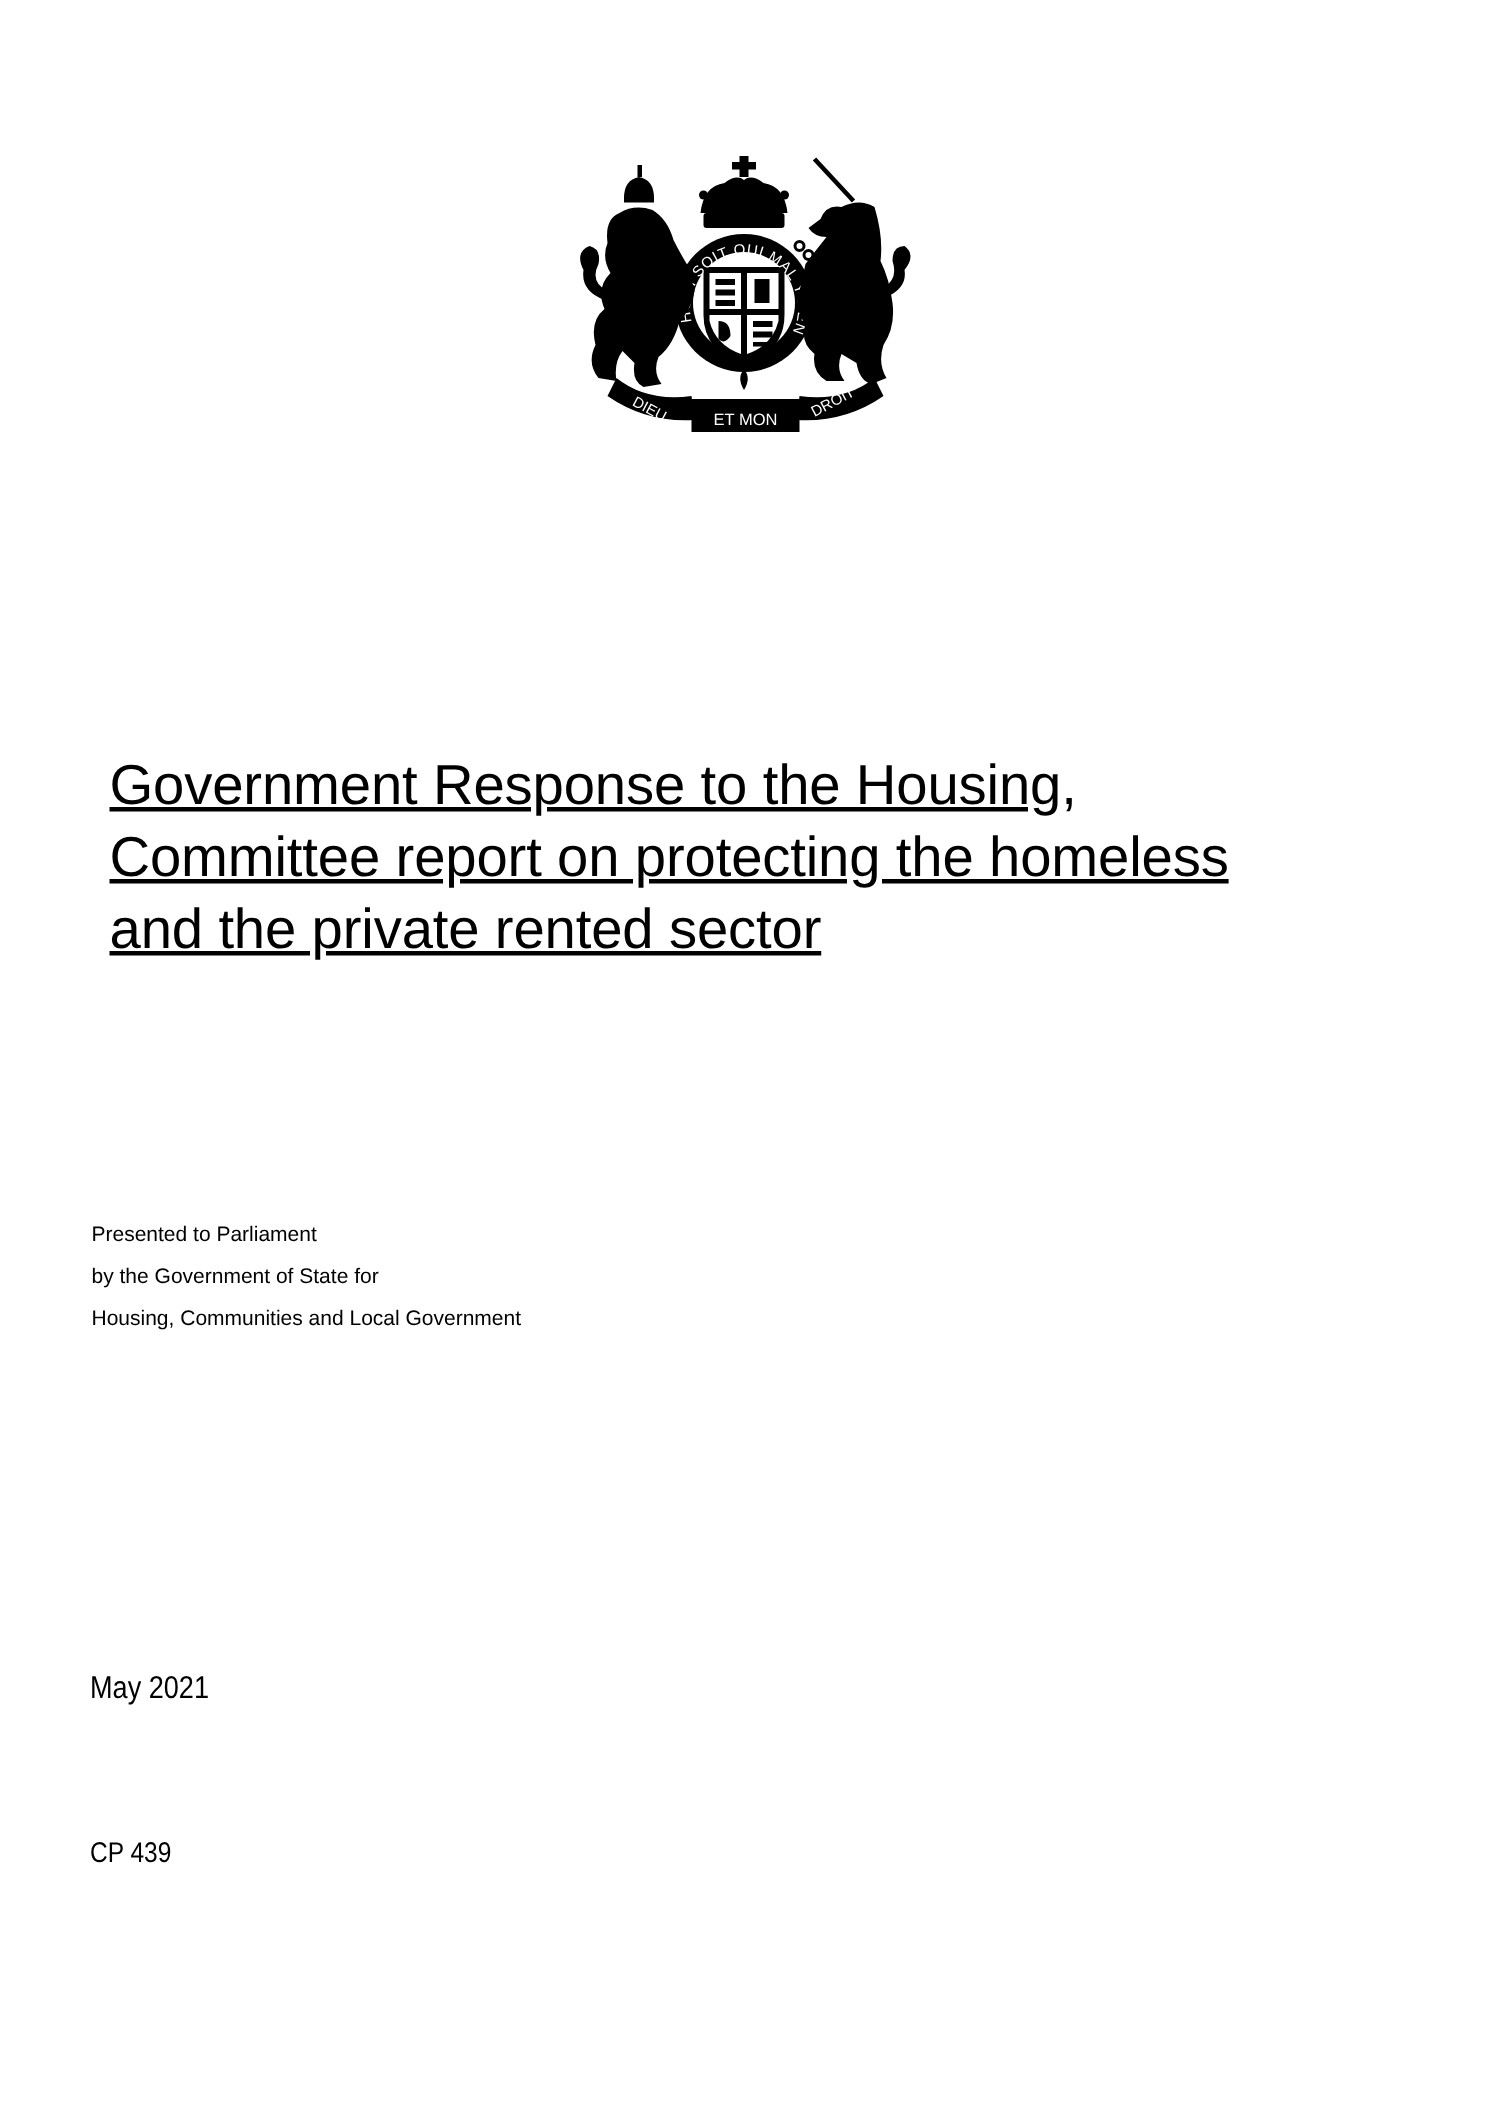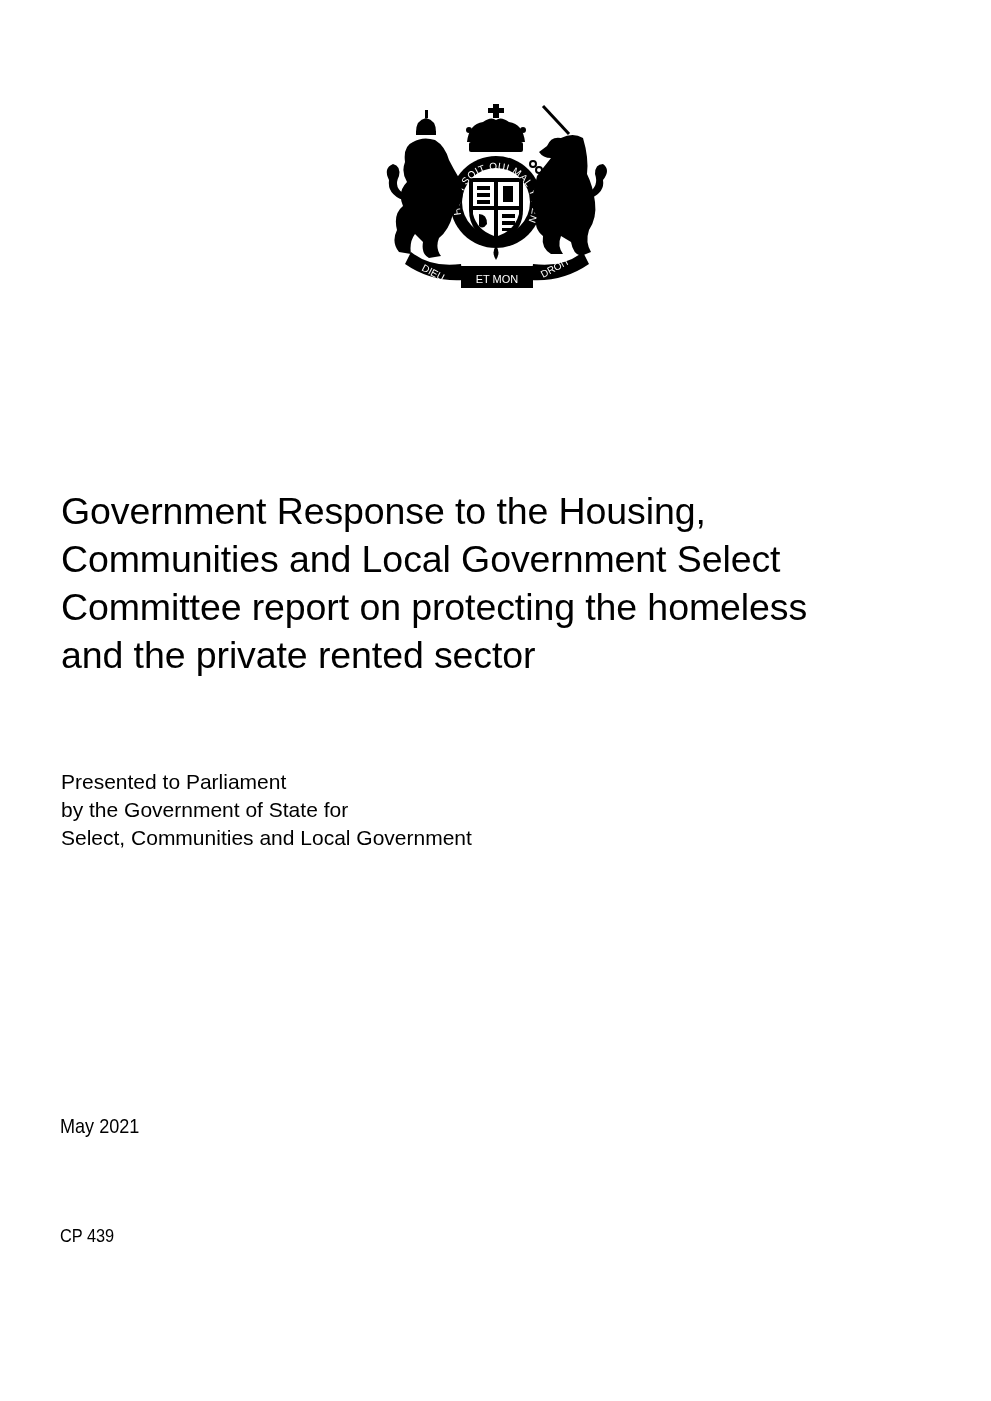--- a/index.html
+++ b/index.html
@@ -24,29 +24,30 @@
     }
     .crest svg { width: 100%; height: 100%; display: block; }
     .title {
       position: absolute;
       left: 61px;
       top: 487px;
       width: 880px;
       font-size: 37.5px;
       line-height: 48px;
       font-weight: normal;
-      margin: 0;
+      margin: 12px;
       letter-spacing: -0.1px;
+      text-decoration: underline;
     }
     .title span { display: block; white-space: nowrap; }
     .presented {
       position: absolute;
       left: 61px;
-      top: 768px;
-      font-size: 21px;
+      top: 808px;
+      font-size: 14px;
       line-height: 28px;
     }
     .presented span { display: block; white-space: nowrap; }
     .date {
       position: absolute;
       left: 60px;
       top: 1112px;
       font-size: 21px;
       line-height: 28px;
       transform: scaleX(0.86);
@@ -136,26 +137,25 @@
     <text x="114" y="181" text-anchor="middle" font-family="Liberation Sans, sans-serif" font-size="11" fill="#fff">ET MON</text>
     <text x="38" y="168" font-family="Liberation Sans, sans-serif" font-size="10" fill="#fff" transform="rotate(28 38 168)">DIEU</text>
     <text x="160" y="176" font-family="Liberation Sans, sans-serif" font-size="10" fill="#fff" transform="rotate(-28 160 176)">DROIT</text>
 
     <path fill="#000" d="M113 144 Q108 150 113 158 Q118 150 113 144 Z"></path>
   </svg>
 </div>
 
 <h1 class="title">
   <span>Government Response to the Housing,</span>
-  <span>Communities and Local Government Select</span>
   <span>Committee report on protecting the homeless</span>
   <span>and the private rented sector</span>
 </h1>
 
 <div class="presented">
   <span>Presented to Parliament</span>
   <span>by the Government of State for</span>
-  <span>Select, Communities and Local Government</span>
+  <span>Housing, Communities and Local Government</span>
 </div>
 
 <div class="date">May 2021</div>
 
 <div class="cp">CP 439</div>
 
 </body></html>

